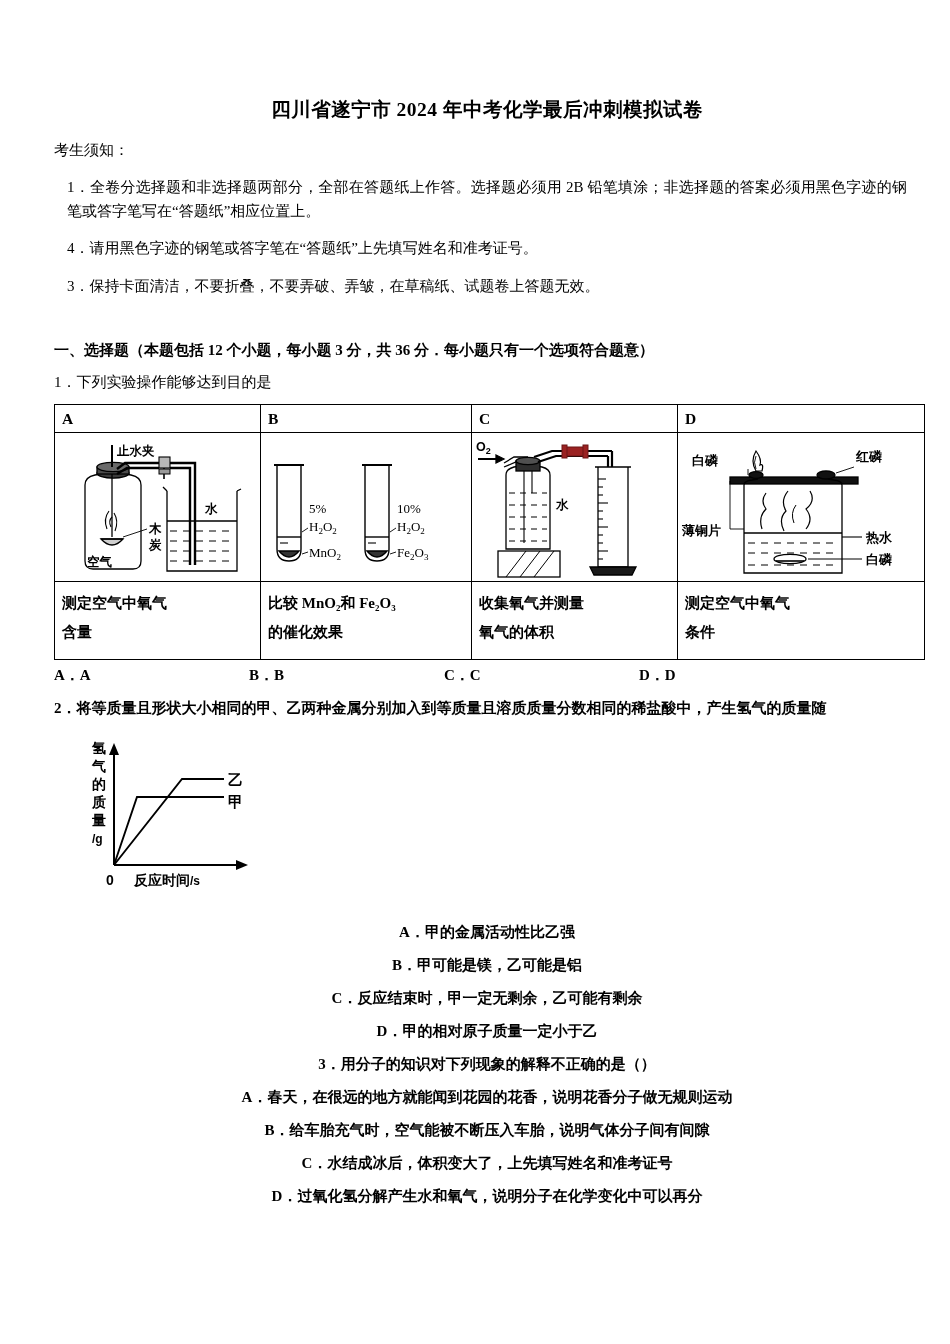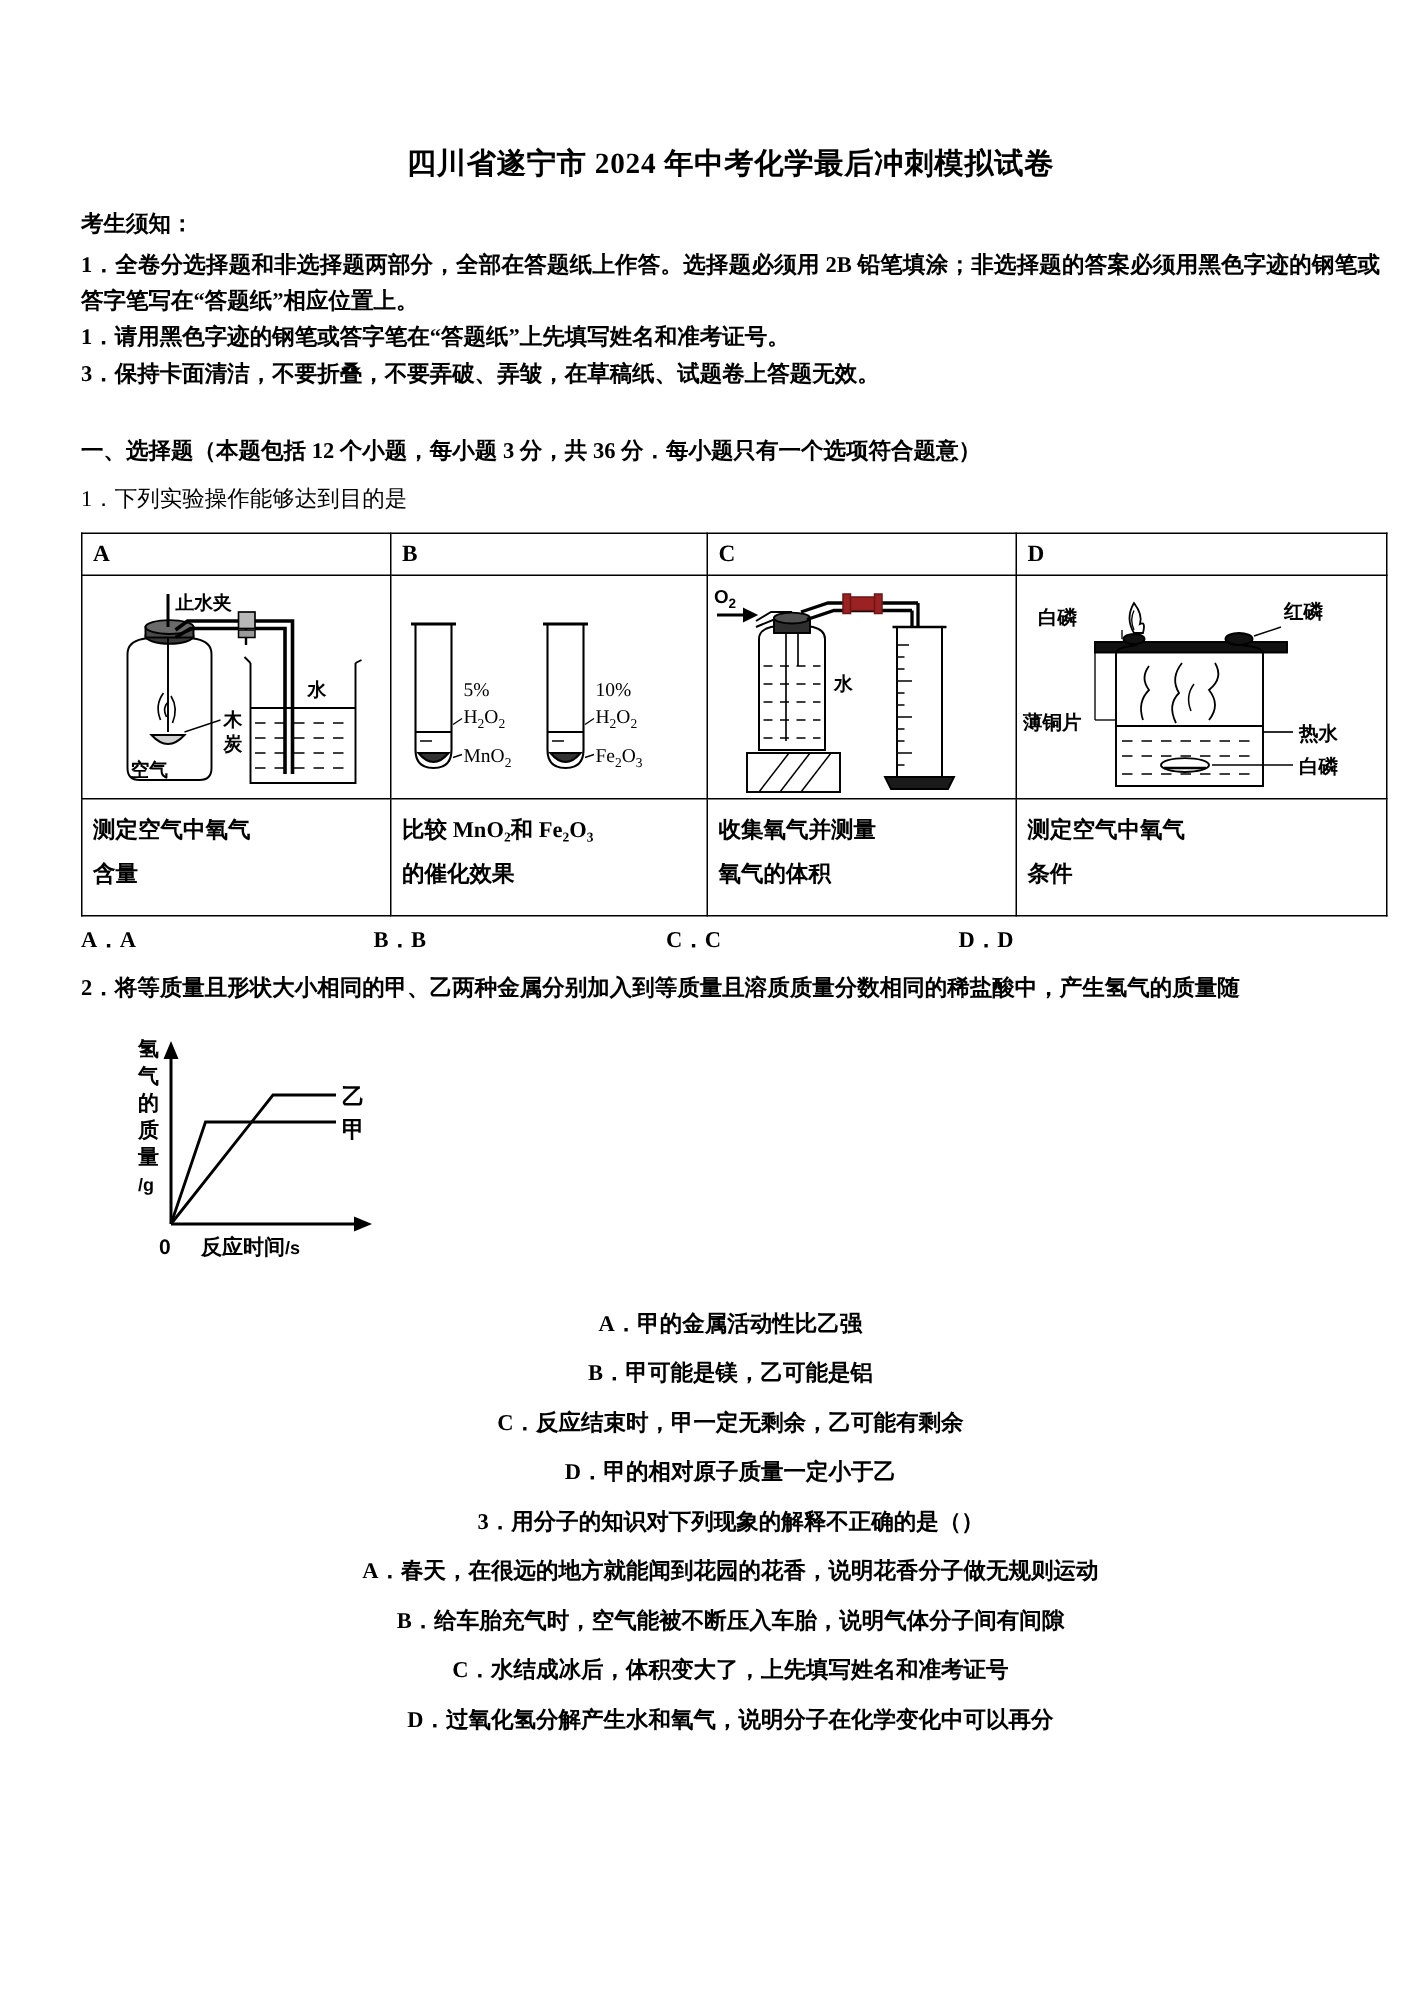--- a/index.html
+++ b/index.html
@@ -31,29 +31,29 @@
   .doc-title {
     text-align: center;
     font-weight: bold;
     font-size: 19.5px;
     letter-spacing: 0.5px;
     margin: 0 0 16px 0;
     line-height: 1.4;
   }
   .notice-head {
     font-size: 15px;
-    font-weight: bold;
+    font-weight: normal;
     margin: 0 0 3px 0;
     line-height: 1.5;
   }
   .notice-line {
     font-size: 15px;
-    font-weight: bold;
+    font-weight: normal;
     line-height: 1.62;
-    margin: 0;
+    margin: 13px;
     text-align: justify;
   }
   .spacer-lg { height: 28px; }
   .spacer-md { height: 16px; }
   .spacer-sm { height: 9px; }
 
   .section-head {
     font-size: 15px;
     font-weight: bold;
     margin: 0 0 7px 0;
@@ -131,21 +131,21 @@
 </head>
 <body>
 
 <div class="page">
   <div class="content">
 
     <div class="doc-title">四川省遂宁市 2024 年中考化学最后冲刺模拟试卷</div>
 
     <div class="notice-head">考生须知：</div>
     <p class="notice-line">1．全卷分选择题和非选择题两部分，全部在答题纸上作答。选择题必须用 2B 铅笔填涂；非选择题的答案必须用黑色字迹的钢笔或答字笔写在“答题纸”相应位置上。</p>
-    <p class="notice-line">1．请用黑色字迹的钢笔或答字笔在“答题纸”上先填写姓名和准考证号。</p>
+    <p class="notice-line">4．请用黑色字迹的钢笔或答字笔在“答题纸”上先填写姓名和准考证号。</p>
     <p class="notice-line">3．保持卡面清洁，不要折叠，不要弄破、弄皱，在草稿纸、试题卷上答题无效。</p>
 
     <div class="spacer-lg"></div>
 
     <div class="section-head">一、选择题（本题包括 12 个小题，每小题 3 分，共 36 分．每小题只有一个选项符合题意）</div>
 
     <p class="q-stem"><span>1．</span><span>下列实验操作能够达到目的是</span></p>
 
     <table class="exp-table">
       <tbody>

